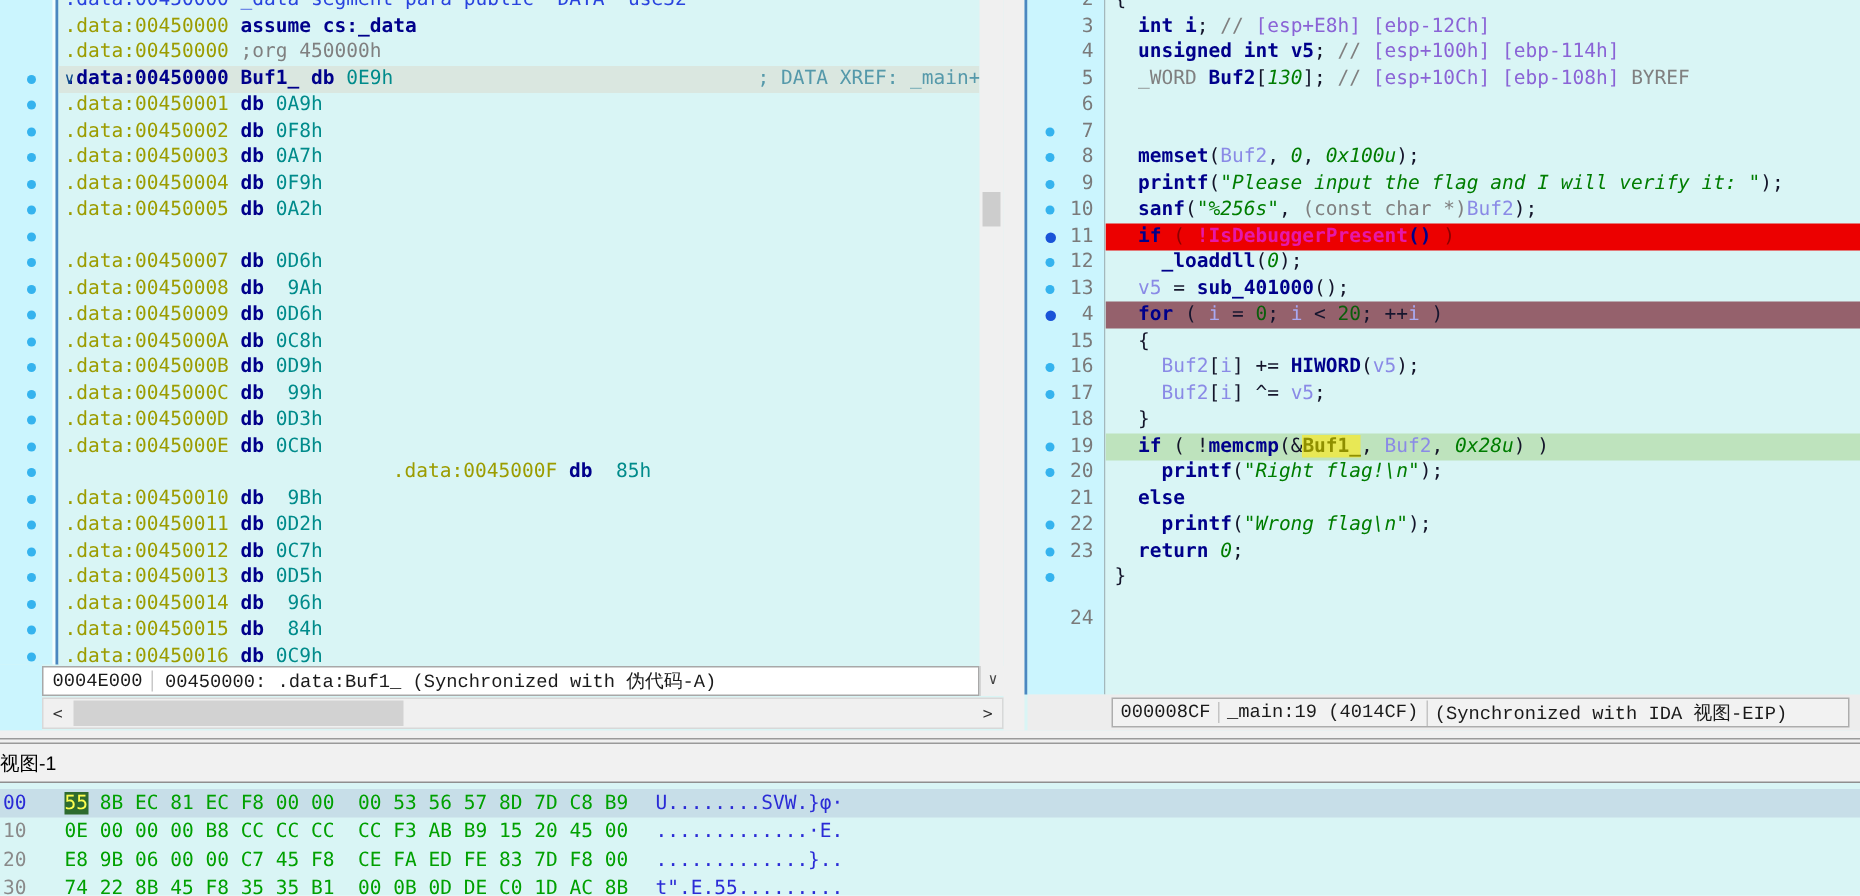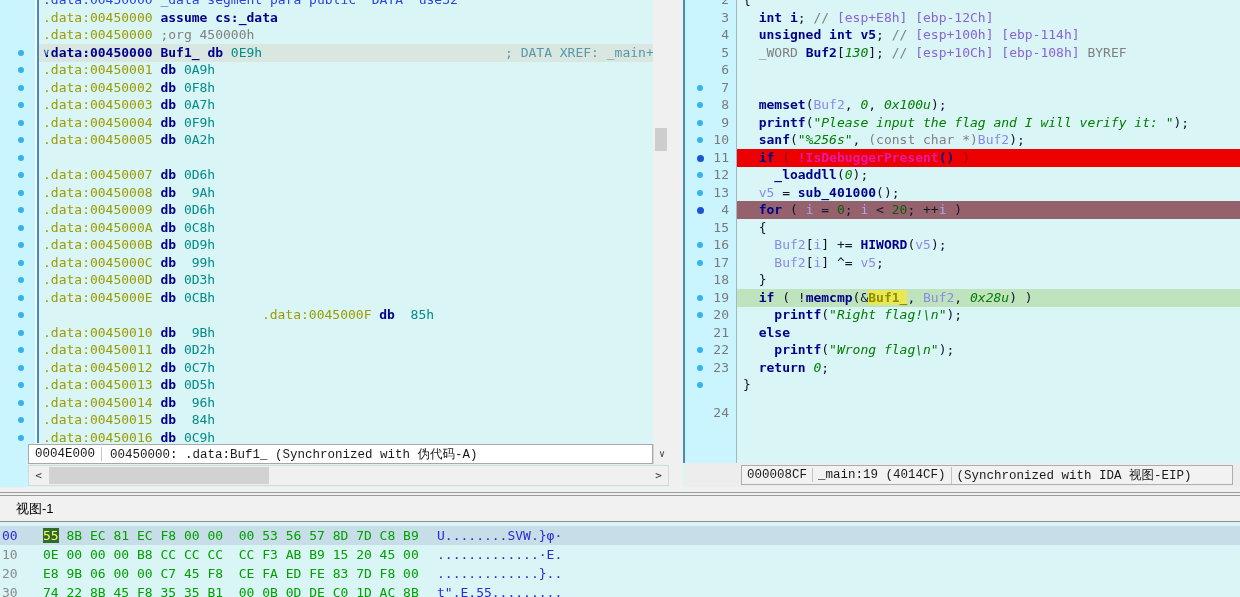--- a/index.html
+++ b/index.html
@@ -64,21 +64,21 @@
   .tk-plD{color:#15152E;}
   .tk-varD{color:#A9A9F2;}
   .tk-numD{color:#0B5E0B;}
   .tk-xref{color:#5599AA;}
   .tk-nameHL{color:#8F8F00;font-weight:bold;background:var(--c-name_hl_bg,#E8E855);}
   
   .splitter{position:absolute;left:0;top:487px;width:1240px;height:8px;background:#F0F0F0;border-bottom:1px solid #9A9A9A;}
   .splitter::after{content:"";position:absolute;bottom:2px;left:0;right:0;height:1px;background:#9A9A9A;}
   .hextitle{position:absolute;left:0;top:496px;width:1240px;height:26px;background:#F1F1F1;border-bottom:1px solid #8F8F8F;
     box-sizing:border-box;font-family:"Liberation Sans","DejaVu Sans",sans-serif;font-size:13px;color:#000;
-    line-height:25px;padding-left:16px;}
+    line-height:25px;padding-left:0;}
   .hexbody{position:absolute;left:0;top:523px;width:1240px;height:74px;overflow:hidden;background:var(--c-bg_code,#D9F5F5);}
   .hexrow{position:absolute;left:0;right:0;height:19px;line-height:19px;white-space:pre;}
   .hexrow.sel{background:var(--c-hex_row_sel,#C7DEE8);}
   .hex-addr{position:absolute;left:2px;color:#8A8A8A;}
   .hexrow.sel .hex-addr{color:var(--c-ascii_blue,#2B2BD6);}
   .hex-bytes{position:absolute;left:43px;color:var(--c-hex_byte,#00A000);}
   .byte-sel{background:var(--c-byte_sel_bg,#2E6B2E);color:var(--c-byte_sel_fg,#FFFF50);}
   .hex-ascii{position:absolute;left:437px;color:var(--c-ascii_blue,#2B2BD6);}
 </style>
 </head>

